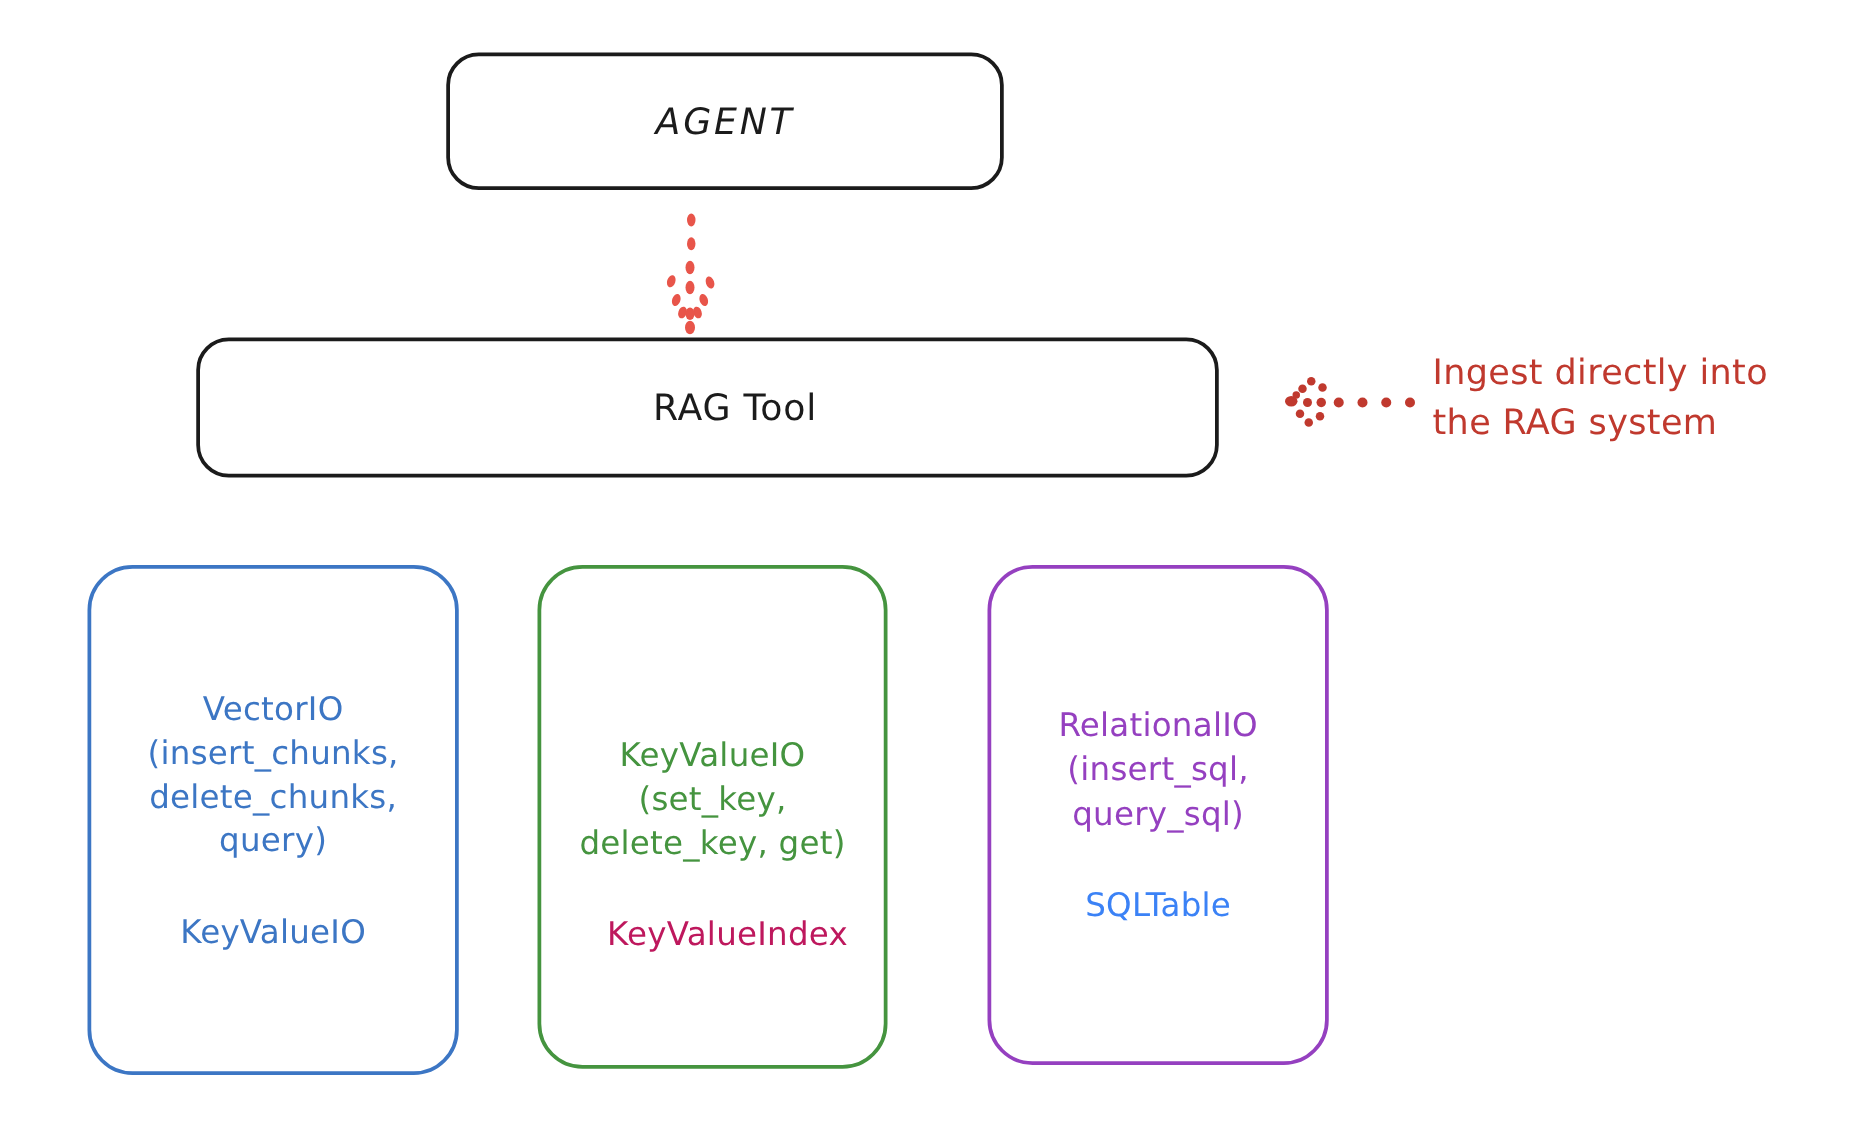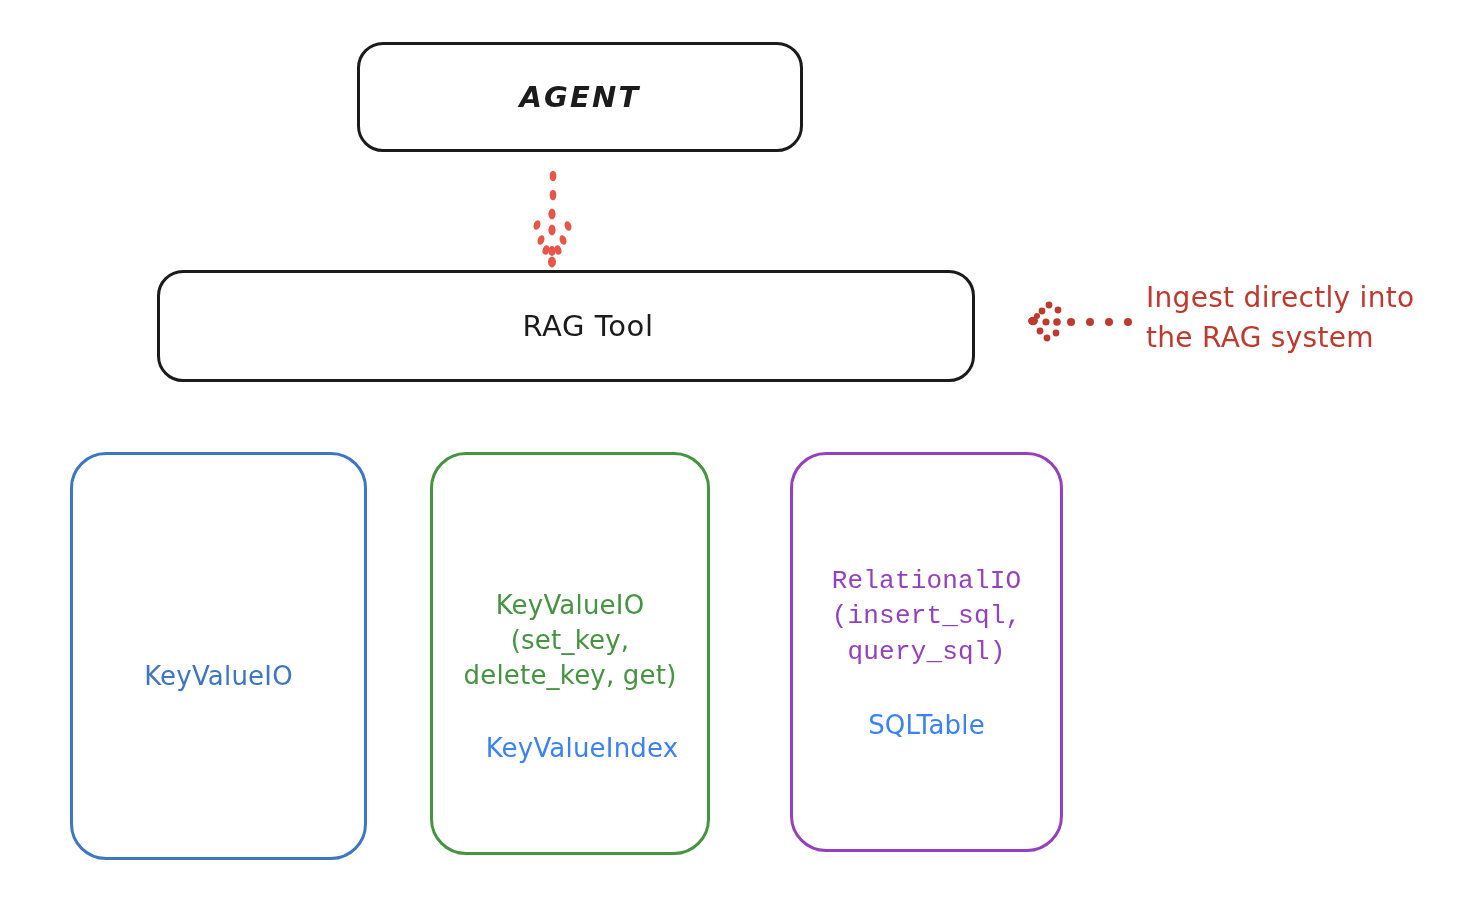--- a/index.html
+++ b/index.html
@@ -37,21 +37,21 @@
     top: 42px;
     width: 446px;
     height: 110px;
     border: 3.5px solid #1b1b1b;
     border-radius: 26px;
   }
   #agent-node .node-label {
     color: #1b1b1b;
     font-size: 29px;
     font-style: italic;
-    font-weight: 700;
+    font-weight: 400;
     letter-spacing: 2.2px;
     font-family: "DejaVu Sans", sans-serif;
   }
 
   
   #ragtool-node {
     left: 157px;
     top: 270px;
     width: 818px;
     height: 112px;
@@ -134,32 +134,36 @@
 
   <div class="node" id="agent-node">
     <span class="node-label">AGENT</span>
   </div>
 
   <div class="node" id="ragtool-node">
     <span class="node-label">RAG Tool</span>
   </div>
 
   <div class="node provider" id="vectorio-node" style="border-color:#3c76c4;">
+    <span class="api-label" style="color:#3c76c4;">VectorIO
+(insert_chunks,
+delete_chunks,
+query)</span>
     <span class="index-label" style="color:#3c76c4;">KeyValueIO</span>
   </div>
 
   <div class="node provider" id="keyvalueio-node" style="border-color:#45943f;">
     <span class="api-label" style="color:#45943f;margin-top:44px;">KeyValueIO
 (set_key,
 delete_key, get)</span>
-    <span class="index-label" style="color:#3b82f6;margin-left:24px;">KeyValueIndex</span>
+    <span class="index-label" style="color:#be185d;margin-left:24px;">KeyValueIndex</span>
   </div>
 
   <div class="node provider" id="relationalio-node" style="border-color:#9540c0;">
-    <span class="api-label" style="color:#9540c0;font-family:Liberation Mono, monospace;">RelationalIO
+    <span class="api-label" style="color:#9540c0;">RelationalIO
 (insert_sql,
 query_sql)</span>
     <span class="index-label" style="color:#3b82f6;">SQLTable</span>
   </div>
 
   <div id="annotation-text" style="color:#c0392e;">Ingest directly into
 the RAG system</div>
 
   <svg class="overlay" viewBox="0 0 1484 910">
 

